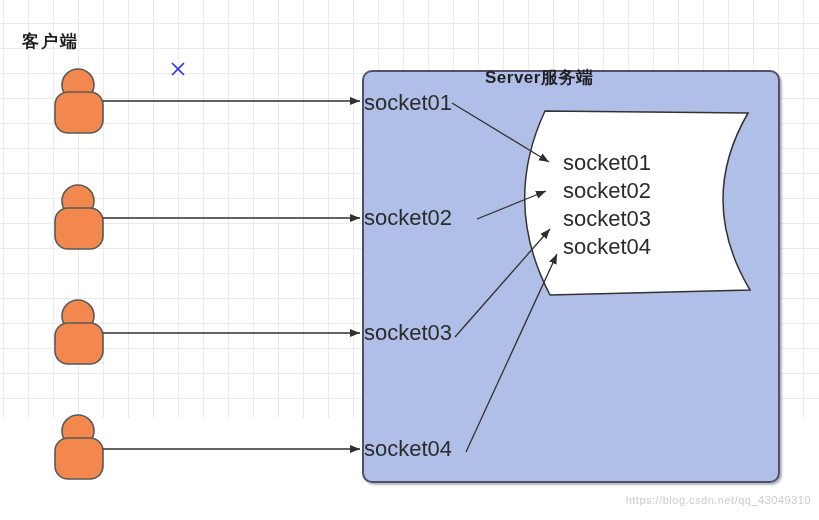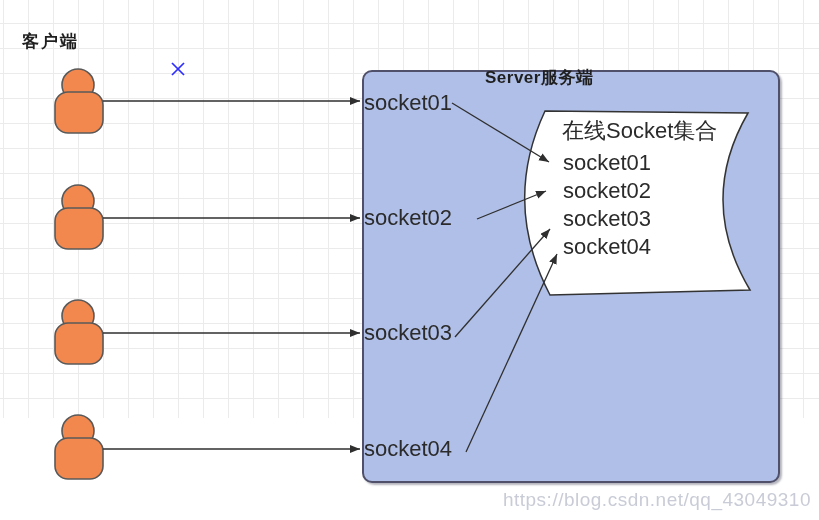--- a/index.html
+++ b/index.html
@@ -45,21 +45,21 @@
     font-size: 17px;
     font-weight: bold;
     letter-spacing: 2px;
     line-height: 18px;
     color: #1f1f1f;
   }
   .server-title { letter-spacing: 0.5px; }
   .watermark {
     position: absolute;
     right: 8px; top: 493px;
-    font-size: 19px;
+    font-size: 11px;
     line-height: 14px;
     color: #c9ccd6;
     letter-spacing: 0.5px;
   }
 </style>
 </head>
 <body>
 
 <div class="canvas">
 
@@ -108,21 +108,20 @@
   </svg>
 
   <div class="txt title" style="left:22px; top:33px;">客户端</div>
   <div class="txt title server-title" style="left:485px; top:33px;margin-top:36px;">Server服务端</div>
 
   <div class="txt" style="left:364px; top:92px;">socket01</div>
   <div class="txt" style="left:364px; top:207px;">socket02</div>
   <div class="txt" style="left:364px; top:322px;">socket03</div>
   <div class="txt" style="left:364px; top:438px;">socket04</div>
 
-  <div class="txt" style="left:562px; top:120px;">在线Socket集合</div>
   <div class="txt" style="left:563px; top:152px;">socket01</div>
   <div class="txt" style="left:563px; top:180px;">socket02</div>
   <div class="txt" style="left:563px; top:208px;">socket03</div>
   <div class="txt" style="left:563px; top:236px;">socket04</div>
 
   <div class="watermark">https://blog.csdn.net/qq_43049310</div>
 
 </div>
 
 </body></html>

